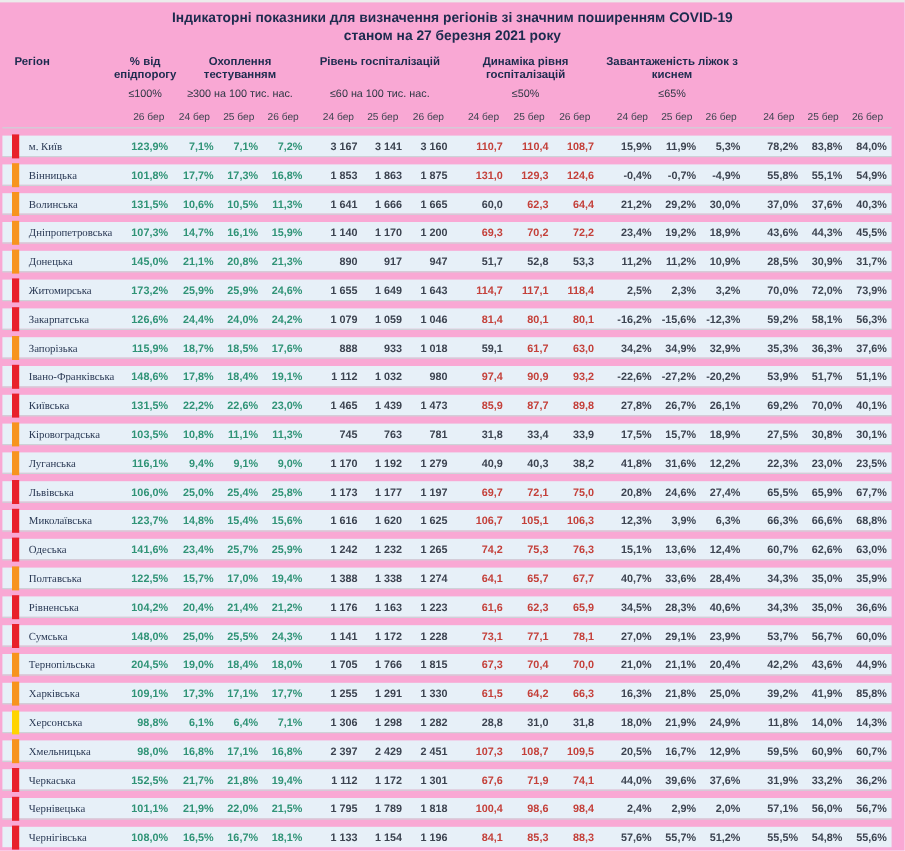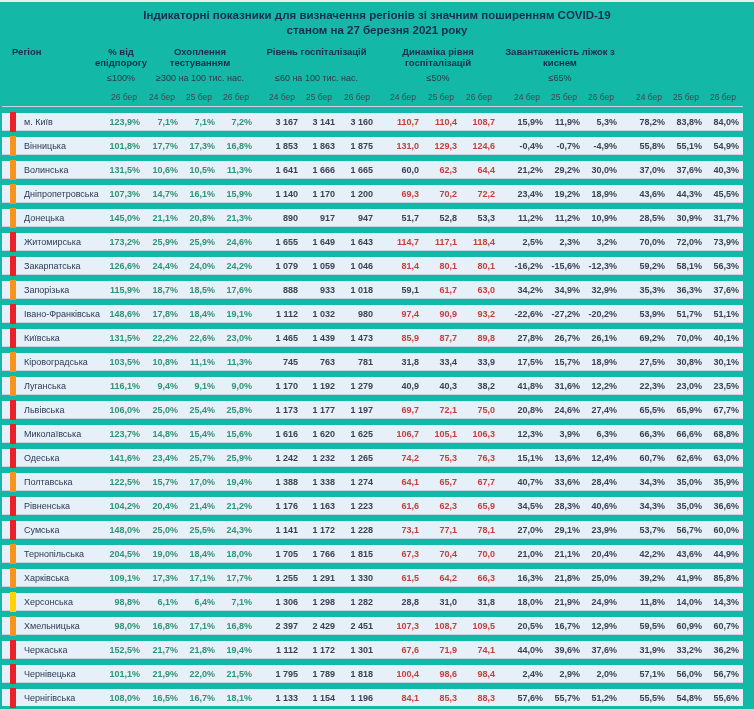--- a/index.html
+++ b/index.html
@@ -4,33 +4,33 @@
 <style>
   :root{
     --green:#2f9376; --red:#c4403a; --dark:#3c4350; --navy:#1c2b4e;
     --band:#e7f0f8; --rule:#cdd2d8;
     --cols:96px 46px 38px 37px 37px 46px 37px 38px 46px 38px 38px 48px 37px 37px 48px 37px 37px;
     --gcols:96px 46px 112px 121px 122px 122px 122px;
   }
   *{box-sizing:border-box;margin:0;padding:0;}
   html,body{background:#fff;}
   body{font-family:"Liberation Sans",sans-serif;}
-  .page{width:754px;height:709px;background:#14b8a6;overflow:hidden;border-top:2px solid #ececec;}
+  .page{width:754px;height:709px;background:#f9a8d4;overflow:hidden;border-top:2px solid #ececec;}
   .title{padding-top:6px;text-align:center;font-weight:bold;font-size:11.5px;color:var(--navy);line-height:15px;}
   .header{display:grid;grid-template-columns:var(--gcols);padding:8px 27px 0 2px;width:754px;}
   .hg{display:flex;flex-direction:column;align-items:center;text-align:center;}
   .hg-label{font-weight:bold;font-size:9.5px;color:var(--navy);line-height:11px;min-height:24px;display:flex;align-items:flex-start;justify-content:center;}
   .hg-threshold{font-size:9px;color:#2f3744;margin-top:3px;}
   .hg.region{align-items:flex-start;text-align:left;padding-left:10px;}
   .dates{display:grid;grid-template-columns:var(--cols);padding:0 11px 0 2px;margin-top:9px;width:632px;}
   .date-cell{font-size:8.5px;color:#3f4652;text-align:right;padding-right:7px;}
   .tbody{padding:0 11px 0 2px;margin-top:4px;width:754px;}
   .row{border-top:1px solid var(--rule);padding-top:6px;}
   .band{display:grid;grid-template-columns:var(--cols);align-items:center;background:var(--band);height:17px;}
-  .region-cell{display:flex;align-items:center;height:17px;}
+  .region-cell{display:flex;align-items:center;height:17px;font-family:Liberation Serif, serif;}
   .marker{width:6px;height:20px;margin-left:8px;margin-right:8px;flex:none;}
   .region-name{font-size:9px;color:#2b3a55;white-space:nowrap;}
   .num{font-size:9px;font-weight:bold;text-align:right;padding-right:4px;white-space:nowrap;}
   .num.green{color:var(--green);}
   .num.red{color:var(--red);}
   .num.dark{color:var(--dark);}
 </style>
 </head>
 <body>
 

